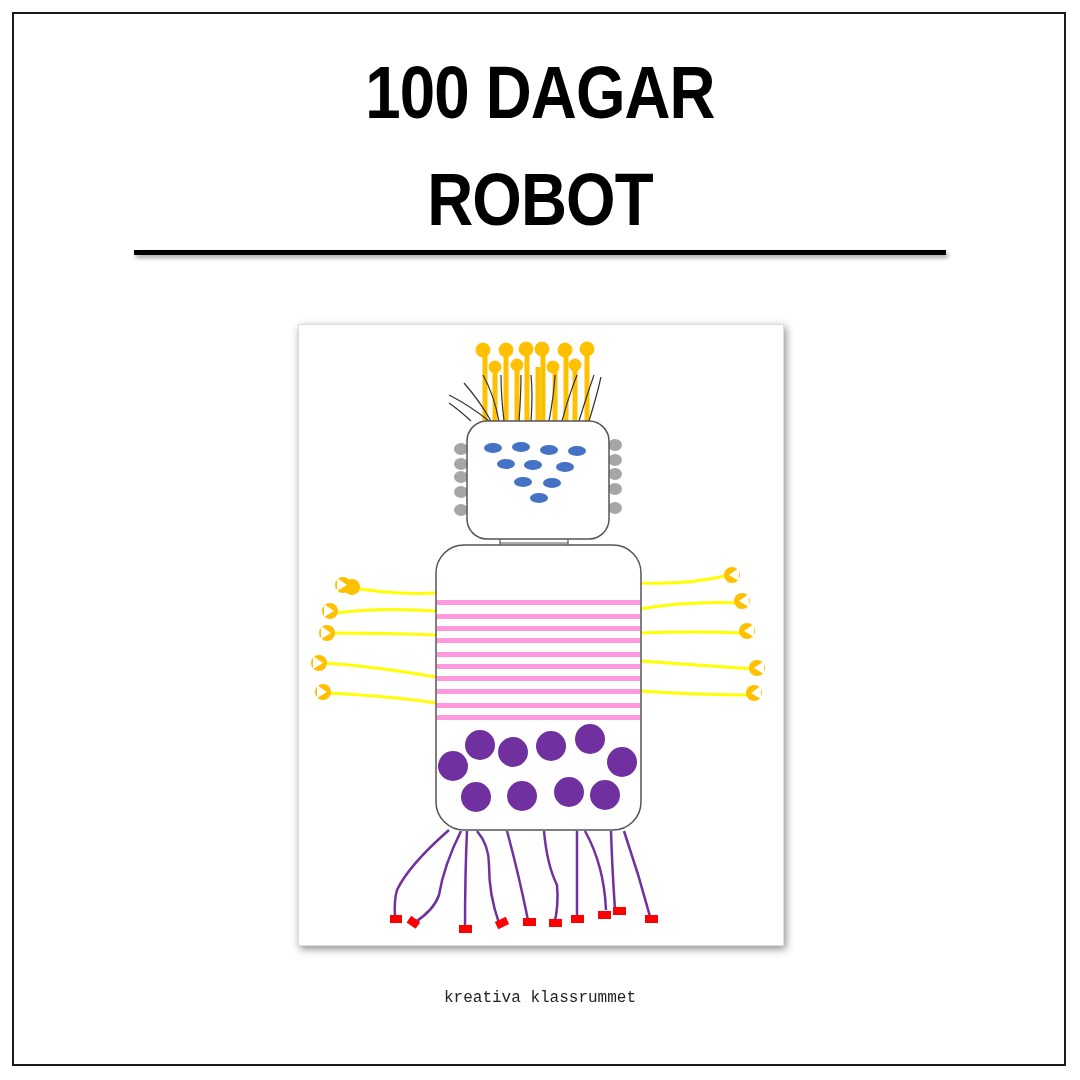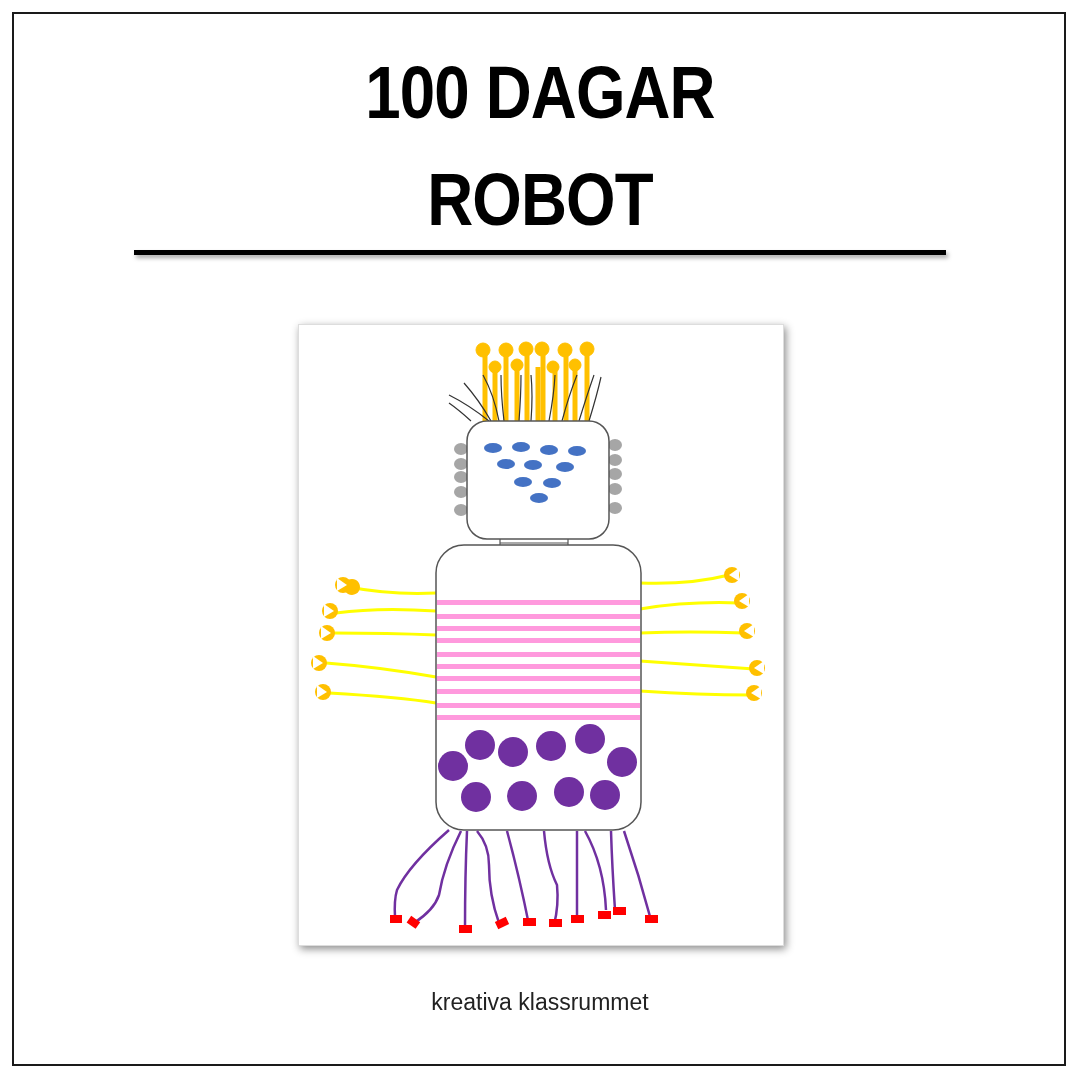--- a/index.html
+++ b/index.html
@@ -4,21 +4,21 @@
 <style>
   html, body { margin:0; padding:0; background:#ffffff; }
   body { width:1080px; height:1080px; position:relative; overflow:hidden; }
   .frame { position:absolute; left:12px; top:12px; width:1054px; height:1054px; border:2px solid #1a1a1a; box-sizing:border-box; }
   .title { position:absolute; left:0; width:1080px; text-align:center; font-family:"Liberation Sans", sans-serif; font-weight:bold; font-size:74px; color:#000; letter-spacing:-1px; transform:scaleX(0.86); transform-origin:center; }
   .t1 { top:50px; }
   .t2 { top:157px; }
   .rule { position:absolute; left:134px; top:250px; width:812px; height:5px; background:#000; box-shadow:2px 3px 4px rgba(0,0,0,0.35); }
   .card { position:absolute; left:298px; top:324px; width:484px; height:620px; background:#fff; box-shadow:2px 3px 8px rgba(0,0,0,0.45); border:1px solid #ddd; }
   .card svg { position:absolute; left:0; top:0; }
-  .caption { position:absolute; left:0; width:1080px; top:989px; text-align:center; font-family:Liberation Sans, sans-serif; font-size:23px; color:#222; }
+  .caption { position:absolute; left:0; width:1080px; top:989px; text-align:center; font-family:Liberation Mono, monospace; font-size:16px; color:#222; }
 </style>
 </head>
 <body>
 
 <div class="frame"></div>
 
 <div class="title t1">100 DAGAR</div>
 <div class="title t2">ROBOT</div>
 <div class="rule"></div>
 

